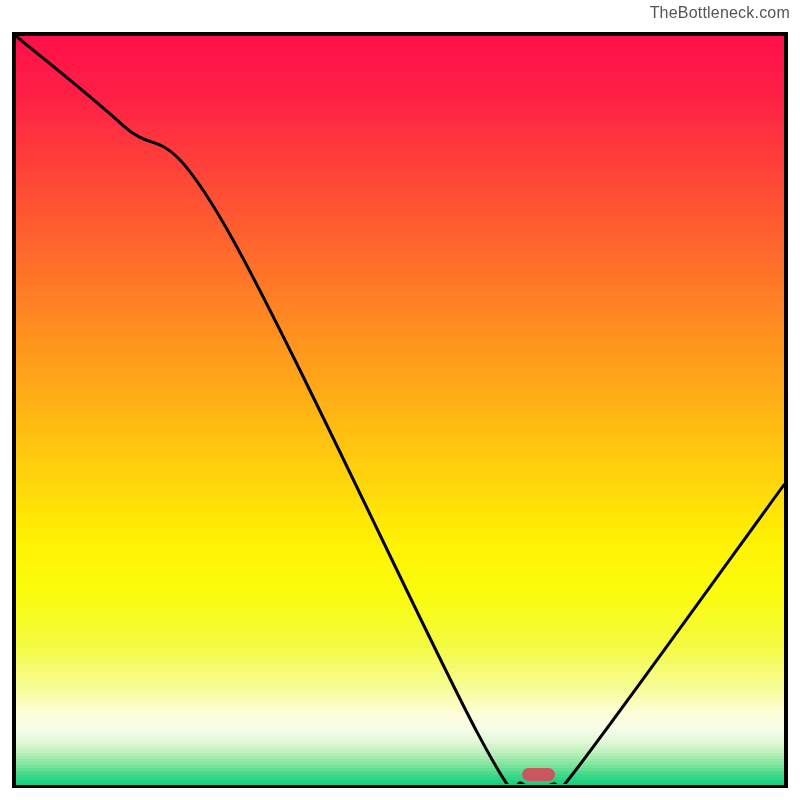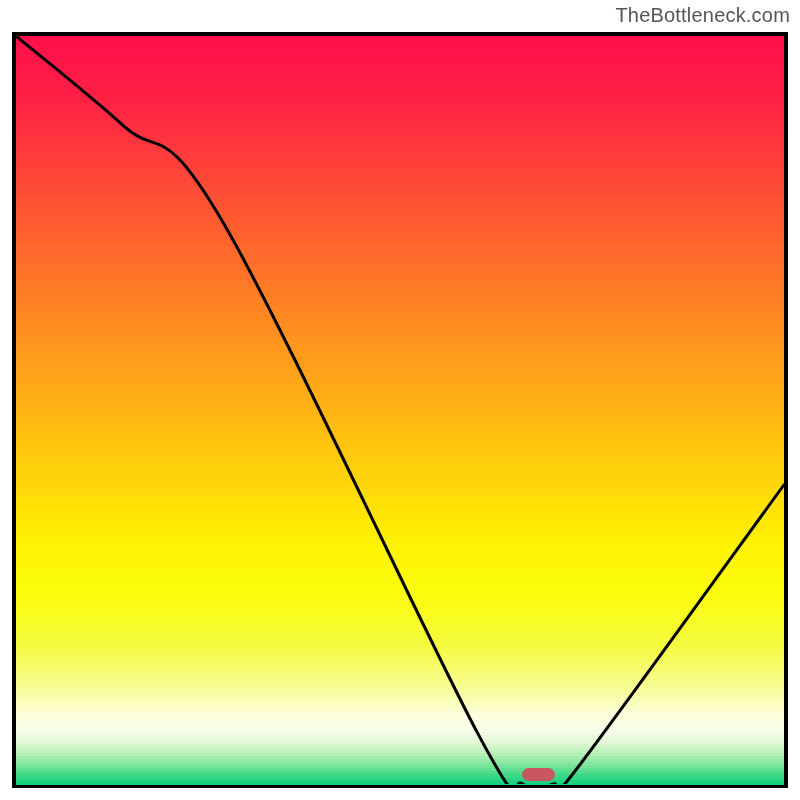--- a/index.html
+++ b/index.html
@@ -14,21 +14,21 @@
   .container {
     position: relative;
     width: 800px;
     height: 800px;
   }
   .watermark {
     position: absolute;
     top: 4px;
     right: 10px;
     color: #555;
-    font-size: 20px;
+    font-size: 16px;
     font-weight: 500;
     z-index: 50;
     letter-spacing: 0.2px;
   }
   .plot-outer {
     position: absolute;
     left: 12px;
     top: 32px;
     width: 776px;
     height: 756px;

